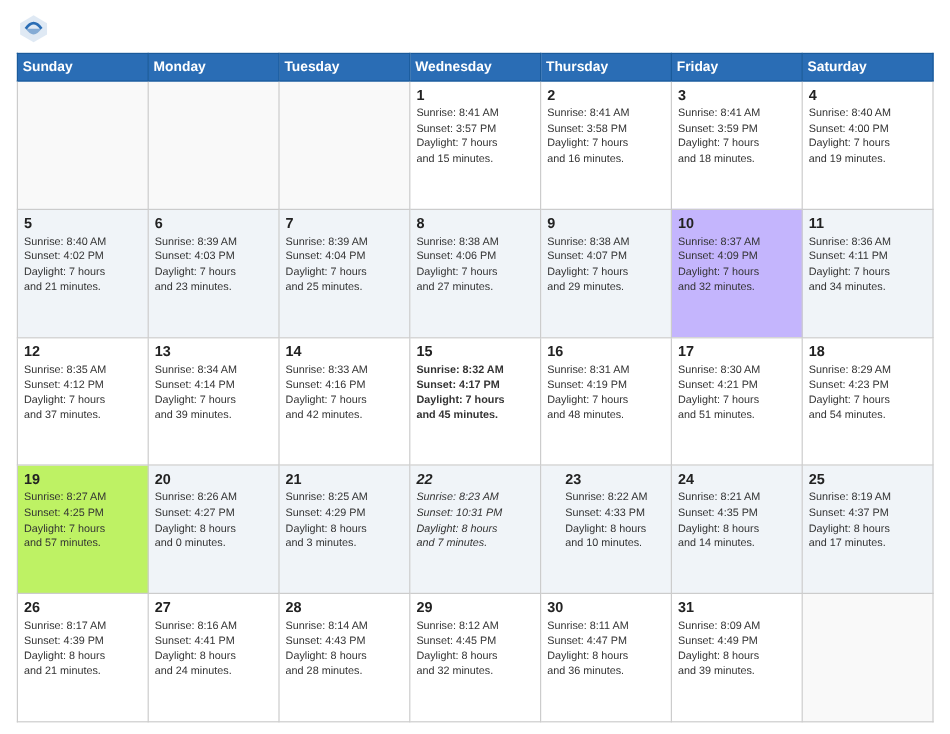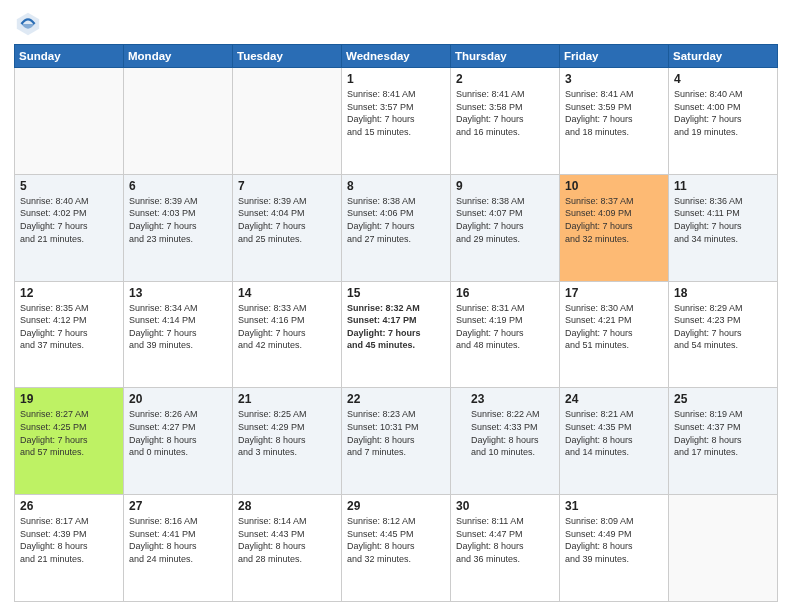--- a/index.html
+++ b/index.html
@@ -206,21 +206,21 @@
 Daylight: 7 hours
 and 27 minutes.</div>
           </td>
           <td style="background: rgb(240, 244, 248);">
             <span class="day-number">9</span>
             <div class="day-info" style="white-space: pre-line;">Sunrise: 8:38 AM
 Sunset: 4:07 PM
 Daylight: 7 hours
 and 29 minutes.</div>
           </td>
-          <td style="background: #fdba74;">
+          <td style="background: #c4b5fd;">
             <span class="day-number">10</span>
             <div class="day-info" style="white-space: pre-line;">Sunrise: 8:37 AM
 Sunset: 4:09 PM
 Daylight: 7 hours
 and 32 minutes.</div>
           </td>
           <td style="background: rgb(240, 244, 248);">
             <span class="day-number">11</span>
             <div class="day-info" style="white-space: pre-line;">Sunrise: 8:36 AM
 Sunset: 4:11 PM
@@ -294,21 +294,21 @@
 Daylight: 8 hours
 and 0 minutes.</div>
           </td>
           <td style="background: rgb(240, 244, 248);">
             <span class="day-number">21</span>
             <div class="day-info" style="white-space: pre-line;">Sunrise: 8:25 AM
 Sunset: 4:29 PM
 Daylight: 8 hours
 and 3 minutes.</div>
           </td>
-          <td style="background: rgb(240, 244, 248);">
+          <td style="background: rgb(240, 244, 248); font-style: italic;">
             <span class="day-number">22</span>
             <div class="day-info" style="white-space: pre-line;">Sunrise: 8:23 AM
 Sunset: 10:31 PM
 Daylight: 8 hours
 and 7 minutes.</div>
           </td>
           <td style="background: rgb(240, 244, 248); padding-left: 20px;">
             <span class="day-number">23</span>
             <div class="day-info" style="white-space: pre-line;">Sunrise: 8:22 AM
 Sunset: 4:33 PM

